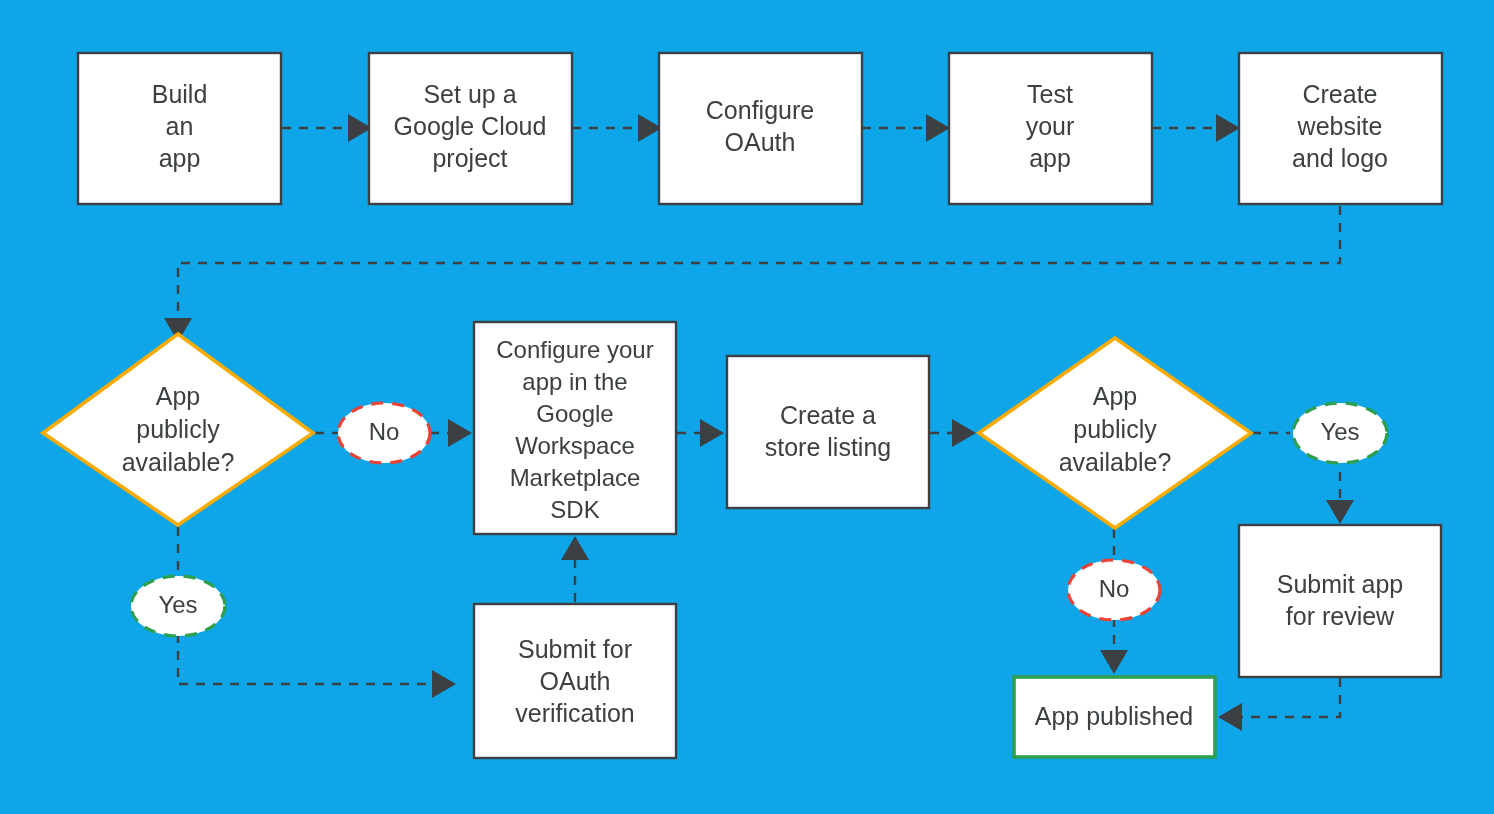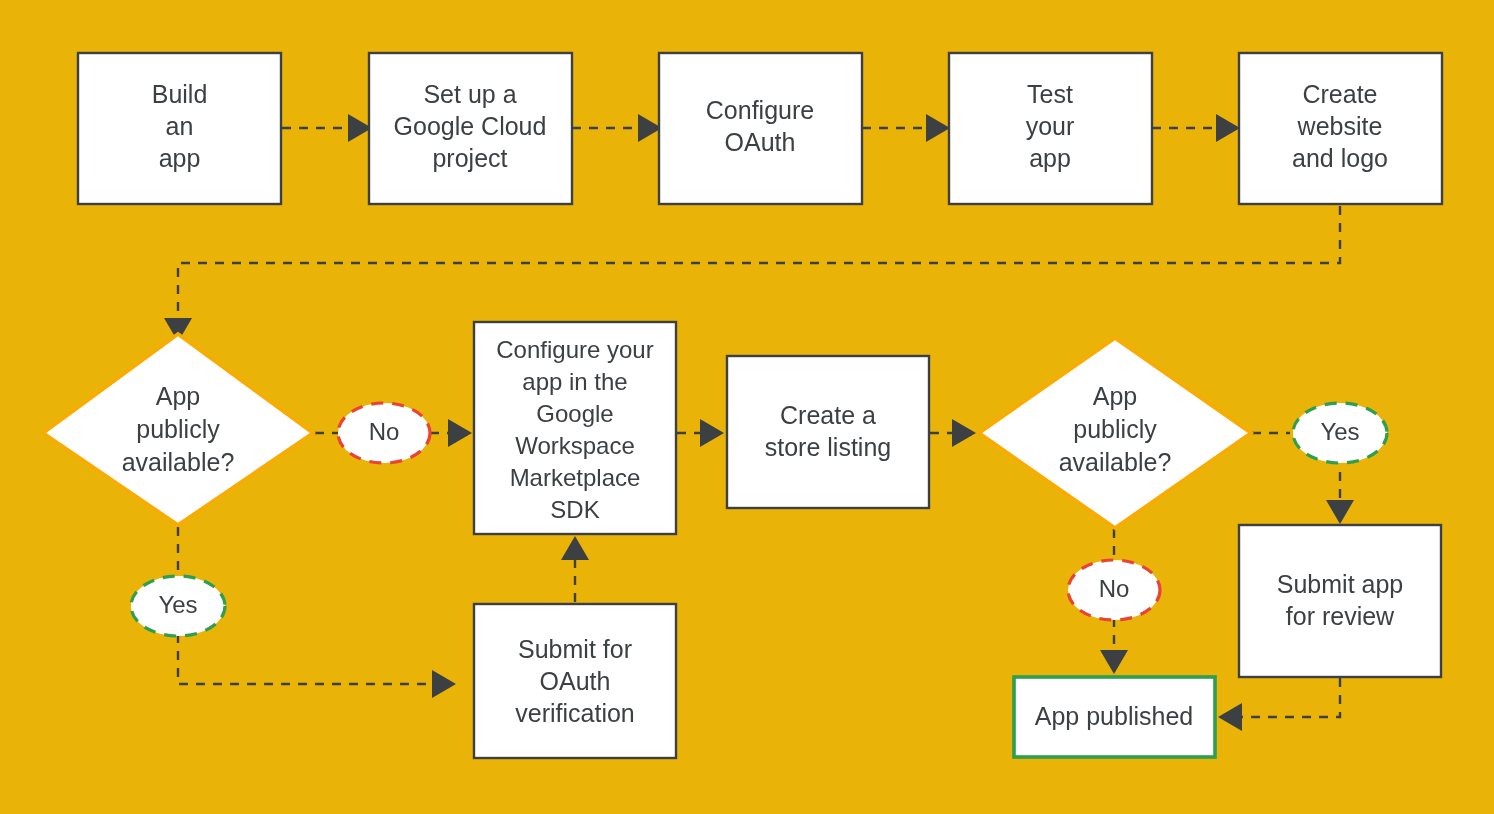--- a/index.html
+++ b/index.html
@@ -12,21 +12,21 @@
     width: 1494px;
     height: 814px;
     font-family: "Liberation Sans", sans-serif;
     color: #3c4043;
     overflow: hidden;
   }
   #diagram-root {
     position: relative;
     width: 1494px;
     height: 814px;
-    background: #eab308;
+    background: #0ea5e9;
   }
   svg.flow {
     position: absolute;
     inset: 0;
     width: 1494px;
     height: 814px;
     display: block;
   }
   .node-box {
     fill: #ffffff;

